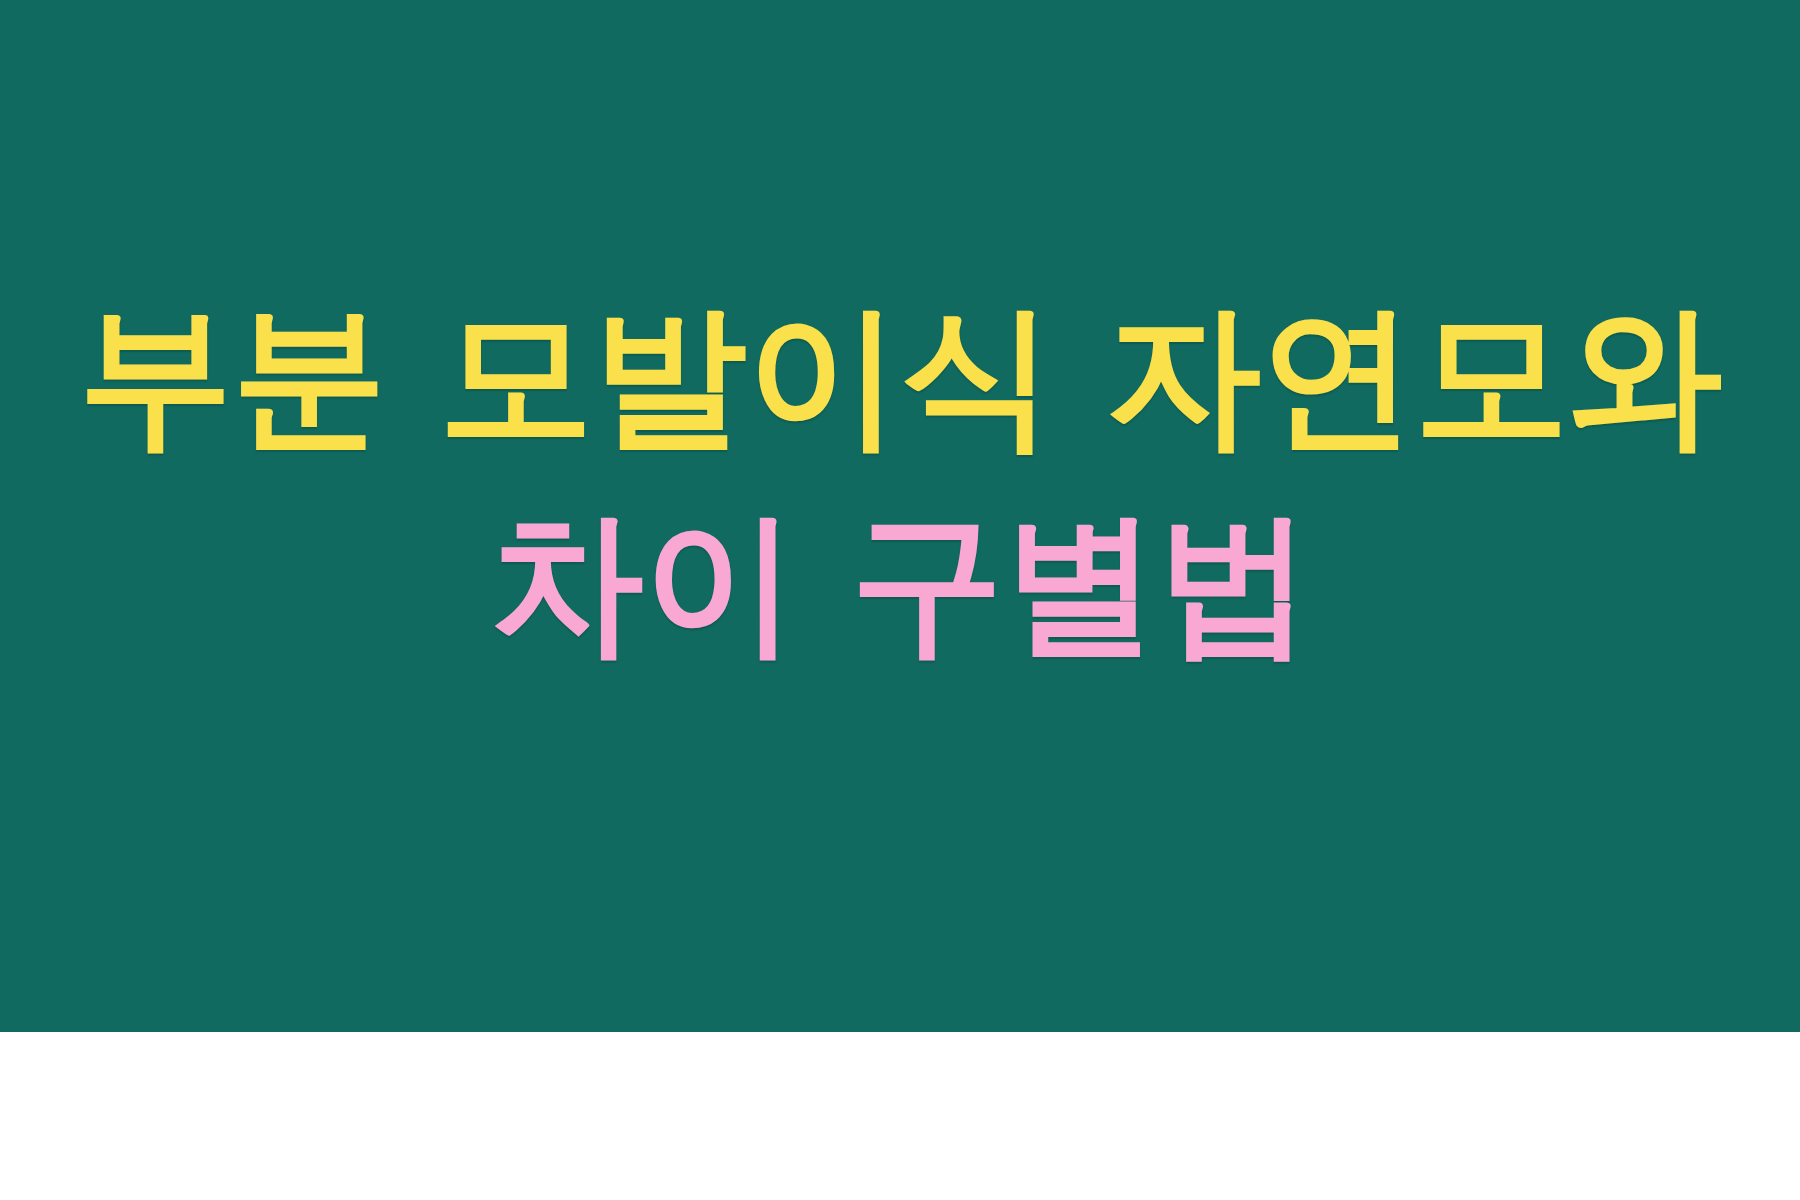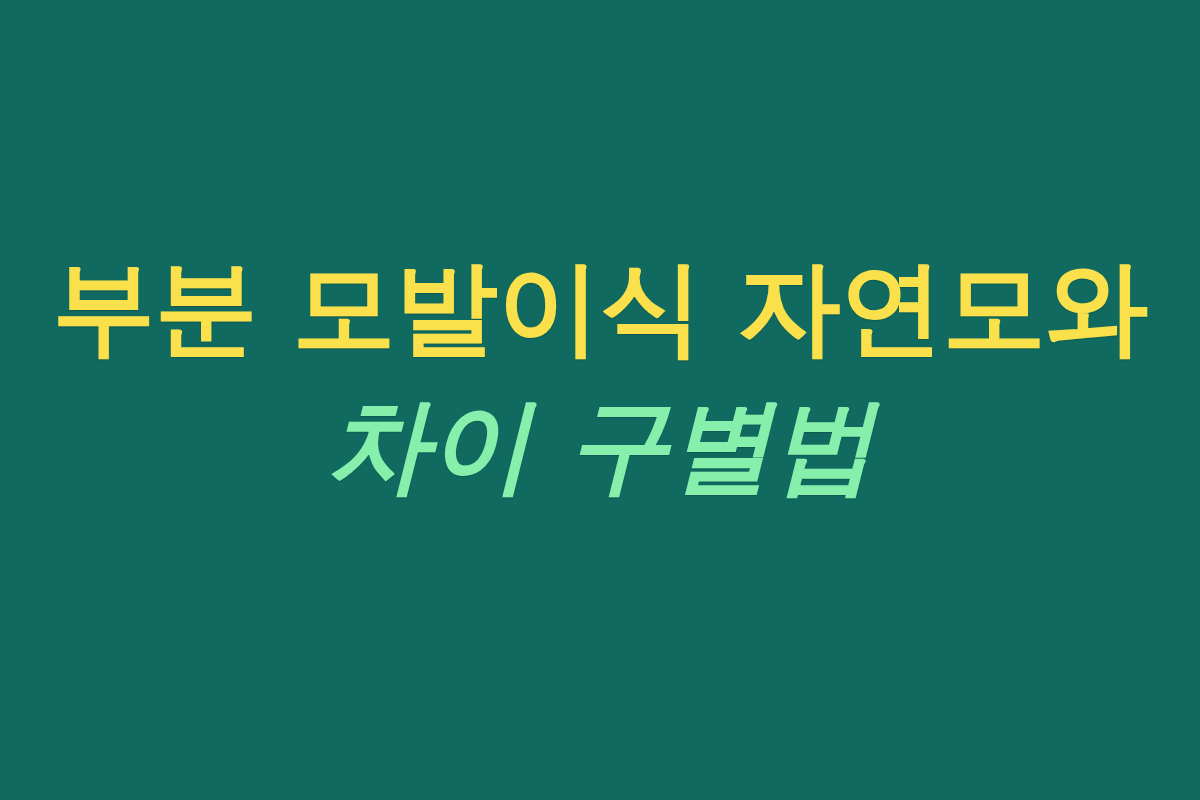--- a/index.html
+++ b/index.html
@@ -12,21 +12,21 @@
   }
 
   body {
     font-family: "DejaVu Sans", "Liberation Sans", sans-serif;
   }
 
   
   #thumbnail-canvas {
     position: relative;
     width: 1200px;
-    height: 800px;
+    height: 688px;
     background-color: #106A60;
     display: flex;
     align-items: center;
     justify-content: center;
     box-sizing: border-box;
     user-select: none;
   }
 
   
   #title-block {
@@ -67,17 +67,17 @@
 </style>
 </head>
 <body>
 
 <div id="thumbnail-canvas" style="background-color: rgb(16, 106, 96);">
 
   <div id="title-block">
 
     <span class="title-line" id="title-line-1" style="color: rgb(250, 225, 76); font-size: 103px;">부분 모발이식 자연모와</span>
 
-    <span class="title-line" id="title-line-2" style="color: #86efac; font-size: 103px; font-style: italic;">차이 구별법</span>
+    <span class="title-line" id="title-line-2" style="color: #f9a8d4; font-size: 103px;">차이 구별법</span>
 
   </div>
 
 </div>
 
 </body></html>

